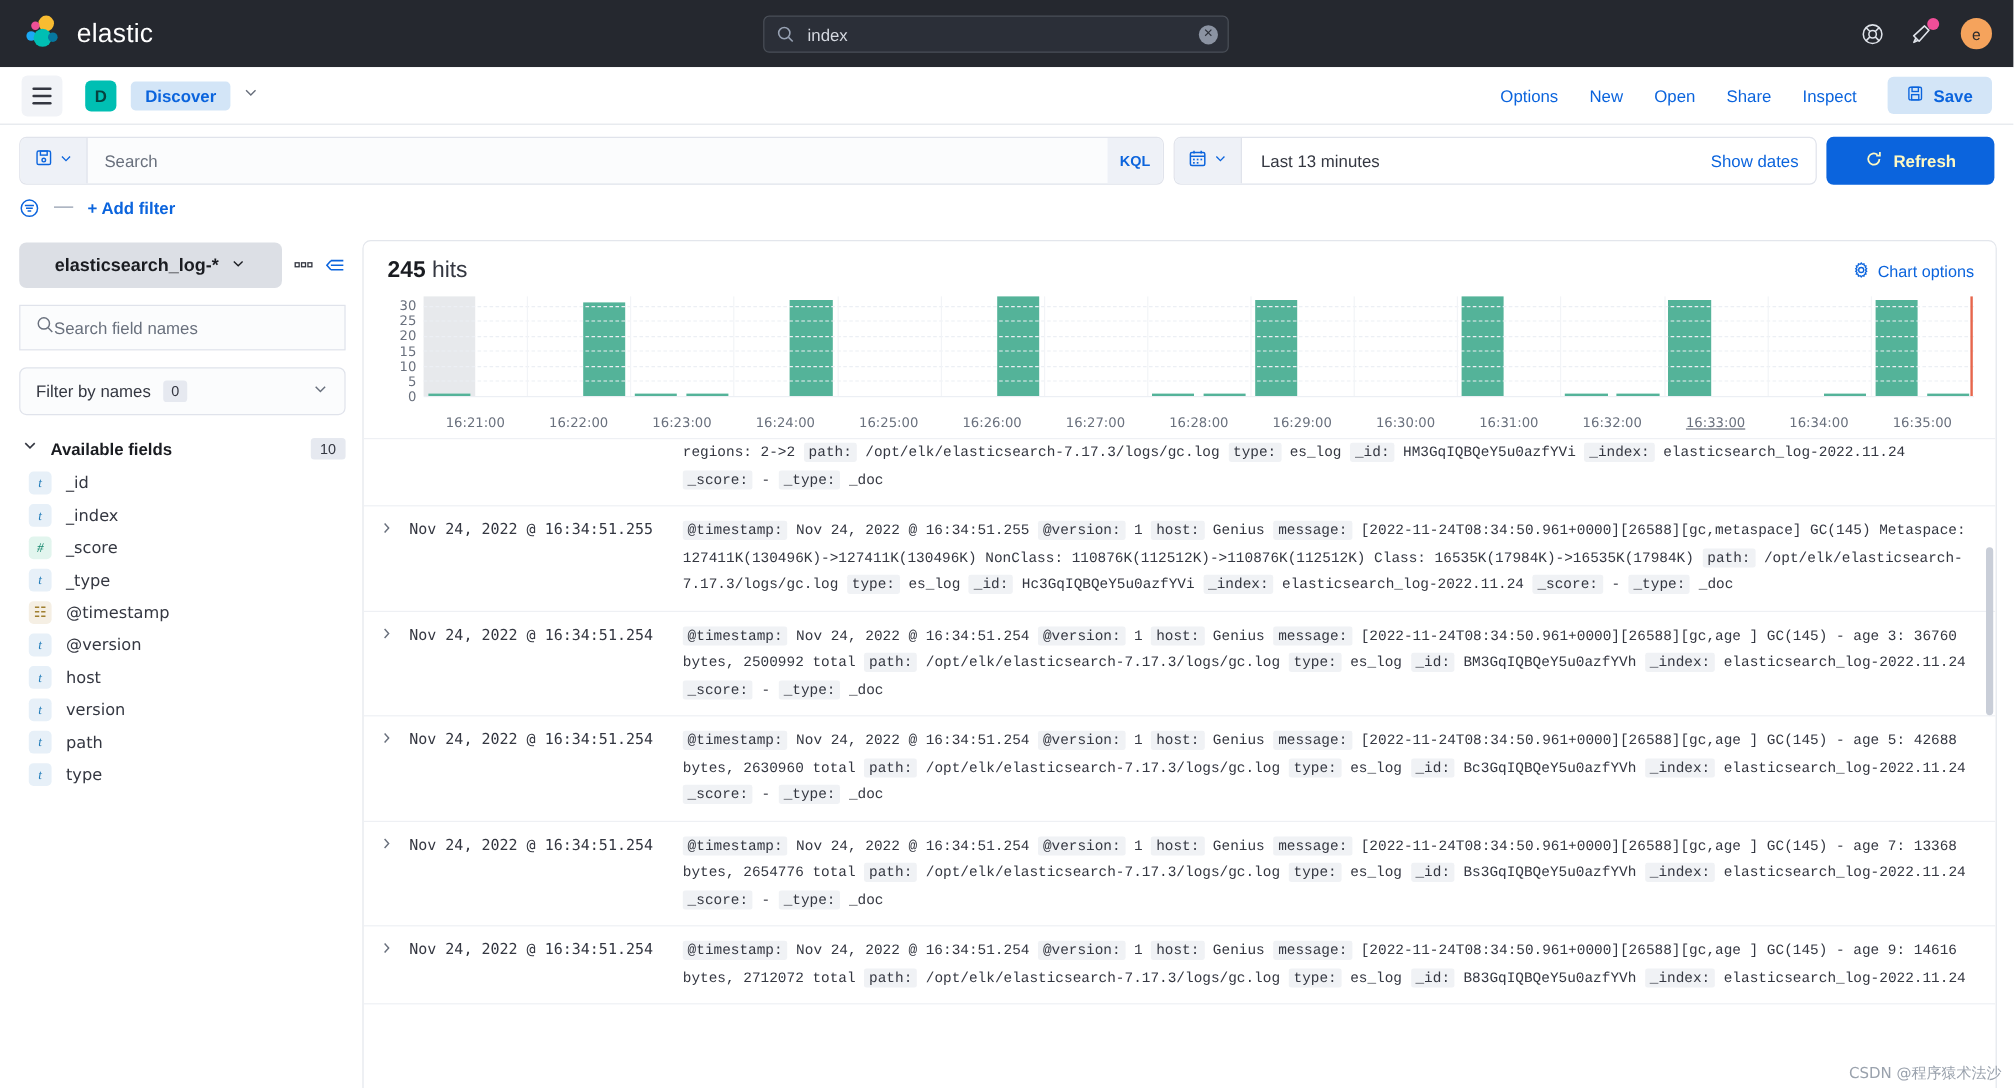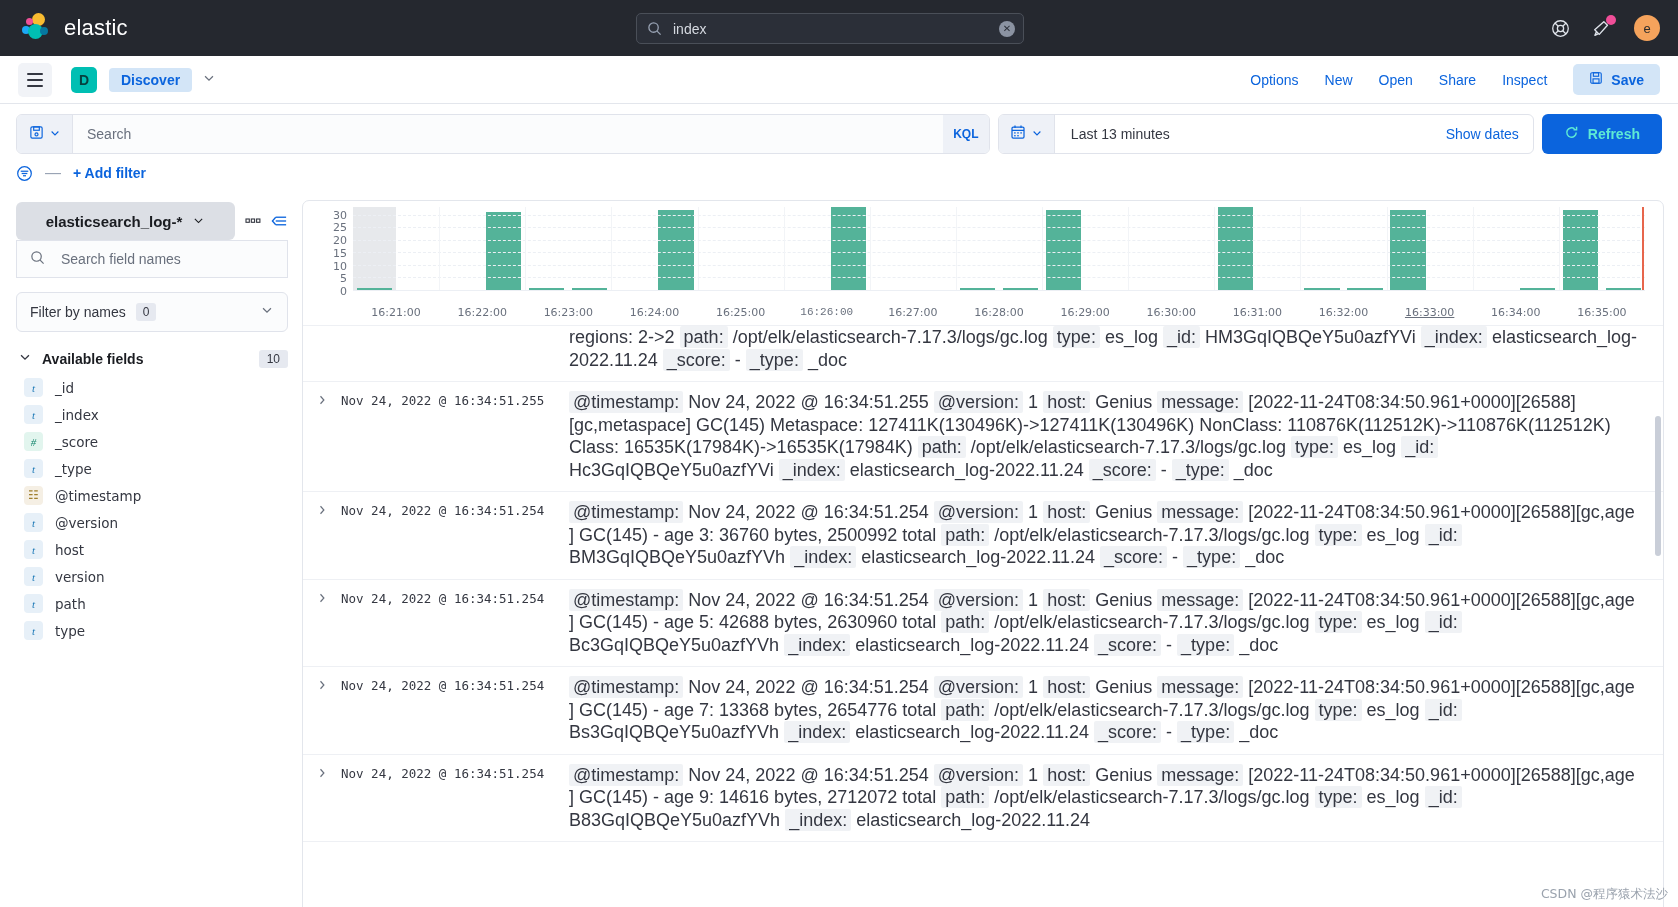--- a/index.html
+++ b/index.html
@@ -98,22 +98,22 @@
     height: 40px; display: flex; align-items: stretch; border: 1px solid #e0e3eb;
     border-radius: 6px; background: #ffffff; overflow: hidden; width: 536px;
   }
   .date-picker-btn {
     width: 56px; background: #eef1f7; border-right: 1px solid #e0e3eb;
     display: flex; align-items: center; justify-content: center; gap: 5px; color: #0b64dd;
   }
   .date-value { flex: 1; display: flex; align-items: center; padding-left: 16px; color: #343741; font-size: 14px; }
   .show-dates { display: flex; align-items: center; padding-right: 14px; color: #0b64dd; font-size: 14px; }
   .refresh-btn {
-    height: 40px; background: #0b64dd; color: #5eead4; border-radius: 6px;
-    padding: 0 22px; font-size: 14px; font-weight: bold;
+    height: 40px; background: #0b64dd; color: #fef9c3; border-radius: 6px;
+    padding: 0 32px; font-size: 14px; font-weight: bold;
     display: flex; align-items: center; gap: 9px;
   }
 
   
   .filterbar { padding: 10px 16px 10px 16px; display: flex; align-items: center; gap: 12px; }
   .add-filter { color: #0b64dd; font-size: 14px; font-weight: bold; }
   .filter-dash { color: #98a2b3; }
 
   
   .main { display: flex; padding: 0 0 0 0; height: 722px; }
@@ -122,22 +122,22 @@
   .index-row { display: flex; align-items: center; gap: 10px; }
   .index-pill {
     flex: 1; background: #dcdfe5; border-radius: 6px; height: 38px;
     display: flex; align-items: center; justify-content: center; gap: 10px;
     color: #1a1c21; font-size: 15px; font-weight: bold;
   }
   .side-icon { color: #343741; display: flex; align-items: center; }
   .side-icon.blue { color: #0b64dd; }
 
   .field-search {
-    margin-top: 0; height: 38px; border: 1px solid #e0e3eb; border-radius: 0;
-    background: #fbfcfd; display: flex; align-items: center; gap: 16px; padding: 0 13px;
+    margin-top: 14px; height: 38px; border: 1px solid #e0e3eb; border-radius: 0;
+    background: #fbfcfd; display: flex; align-items: center; gap: 0; padding: 0 13px;
   }
   .field-search .ph { color: #69707d; font-size: 14px; }
 
   .type-filter {
     margin-top: 14px; height: 40px; border: 1px solid #e0e3eb; border-radius: 6px;
     background: #fbfcfd; display: flex; align-items: center; padding: 0 13px; gap: 10px;
   }
   .type-filter .lbl { color: #343741; font-size: 14px; }
   .count-chip {
     background: #e6e9f0; color: #343741; font-size: 12px;
@@ -206,21 +206,21 @@
   
   .doc-scroll { flex: 1; overflow: hidden; position: relative; border-top: 1px solid #eef0f4; }
   .doc-row { display: flex; border-bottom: 1px solid #eef0f4; padding: 9px 0 10px 0; }
   .doc-row.clipped-top { padding-top: 0; }
   .expand-cell { width: 38px; flex: none; display: flex; justify-content: center; padding-top: 3px; color: #69707d; }
   .time-cell {
     width: 228px; flex: none; font-family: "DejaVu Sans Mono", monospace;
     font-size: 12.5px; color: #343741; padding-top: 2px; white-space: nowrap;
   }
   .src-cell {
-    flex: 1; font-family: Liberation Sans, sans-serif; font-size: 18px;
+    flex: 1; font-family: Liberation Mono, monospace; font-size: 12px;
     color: #343741; line-height: 22.5px; padding-right: 24px; word-break: break-word;
   }
   .fk { background: #f0f2f5; border-radius: 2px; padding: 1px 4px; color: #343741; }
 
   .scrollbar-track { position: absolute; right: 2px; top: 0; bottom: 0; width: 6px; }
   .scrollbar-thumb { position: absolute; left: 0; width: 6px; border-radius: 3px; background: #c9ced8; }
 
   .watermark {
     position: absolute; right: 10px; bottom: 4px;
     font-size: 12.5px; color: #9aa2ad; font-family: "DejaVu Sans", sans-serif;
@@ -475,20 +475,35 @@
         <div class="field-item">
           <span class="ftype str">t</span>
           <span class="fname">type</span>
         </div>
       </div>
   </div>
 
   <div class="content">
     <div class="panel">
 
+      <div class="panel-head">
+        <div class="hits">
+          <b>245</b>
+          <span>hits</span>
+        </div>
+        <div class="chart-options">
+          <span>
+            <svg width="14" height="14" viewBox="0 0 16 16" fill="none" stroke="currentColor" stroke-width="1.25">
+              <circle cx="8" cy="8" r="2.4"></circle>
+              <path d="M8 1.3 L9 2.6 L10.6 2.2 L11 3.8 L12.6 4.2 L12 5.7 L13.2 6.9 L12 8 L13.2 9.1 L12 10.3 L12.6 11.8 L11 12.2 L10.6 13.8 L9 13.4 L8 14.7 L7 13.4 L5.4 13.8 L5 12.2 L3.4 11.8 L4 10.3 L2.8 9.1 L4 8 L2.8 6.9 L4 5.7 L3.4 4.2 L5 3.8 L5.4 2.2 L7 2.6 Z"></path>
+            </svg>
+          </span>
+          <span>Chart options</span>
+        </div>
+      </div>
 
       <div class="chart-wrap">
         <div class="histo">
           <div class="y-axis" id="y-axis">
               <span style="top: 100%;">0</span>
               <span style="top: 84.8485%;">5</span>
               <span style="top: 69.697%;">10</span>
               <span style="top: 54.5455%;">15</span>
               <span style="top: 39.3939%;">20</span>
               <span style="top: 24.2424%;">25</span>
@@ -610,21 +625,21 @@
               <div class="grid-v" style="left: 93.3333%;"></div>
               <div class="now-line" style="left: calc(100% - 3px);"></div>
             </div>
         </div>
         <div class="x-axis" id="x-axis">
             <span style="left: 3.33333%;">16:21:00</span>
             <span style="left: 10%;">16:22:00</span>
             <span style="left: 16.6667%;">16:23:00</span>
             <span style="left: 23.3333%;">16:24:00</span>
             <span style="left: 30%;">16:25:00</span>
-            <span style="left: 36.6667%; font-family: Liberation Mono, monospace;">16:26:00</span>
+            <span style="left: 36.6667%;">16:26:00</span>
             <span style="left: 43.3333%;">16:27:00</span>
             <span style="left: 50%;">16:28:00</span>
             <span style="left: 56.6667%;">16:29:00</span>
             <span style="left: 63.3333%;">16:30:00</span>
             <span style="left: 70%;">16:31:00</span>
             <span style="left: 76.6667%;">16:32:00</span>
             <span style="left: 83.3333%; text-decoration: underline;">16:33:00</span>
             <span style="left: 90%;">16:34:00</span>
             <span style="left: 96.6667%;">16:35:00</span>
           </div>

